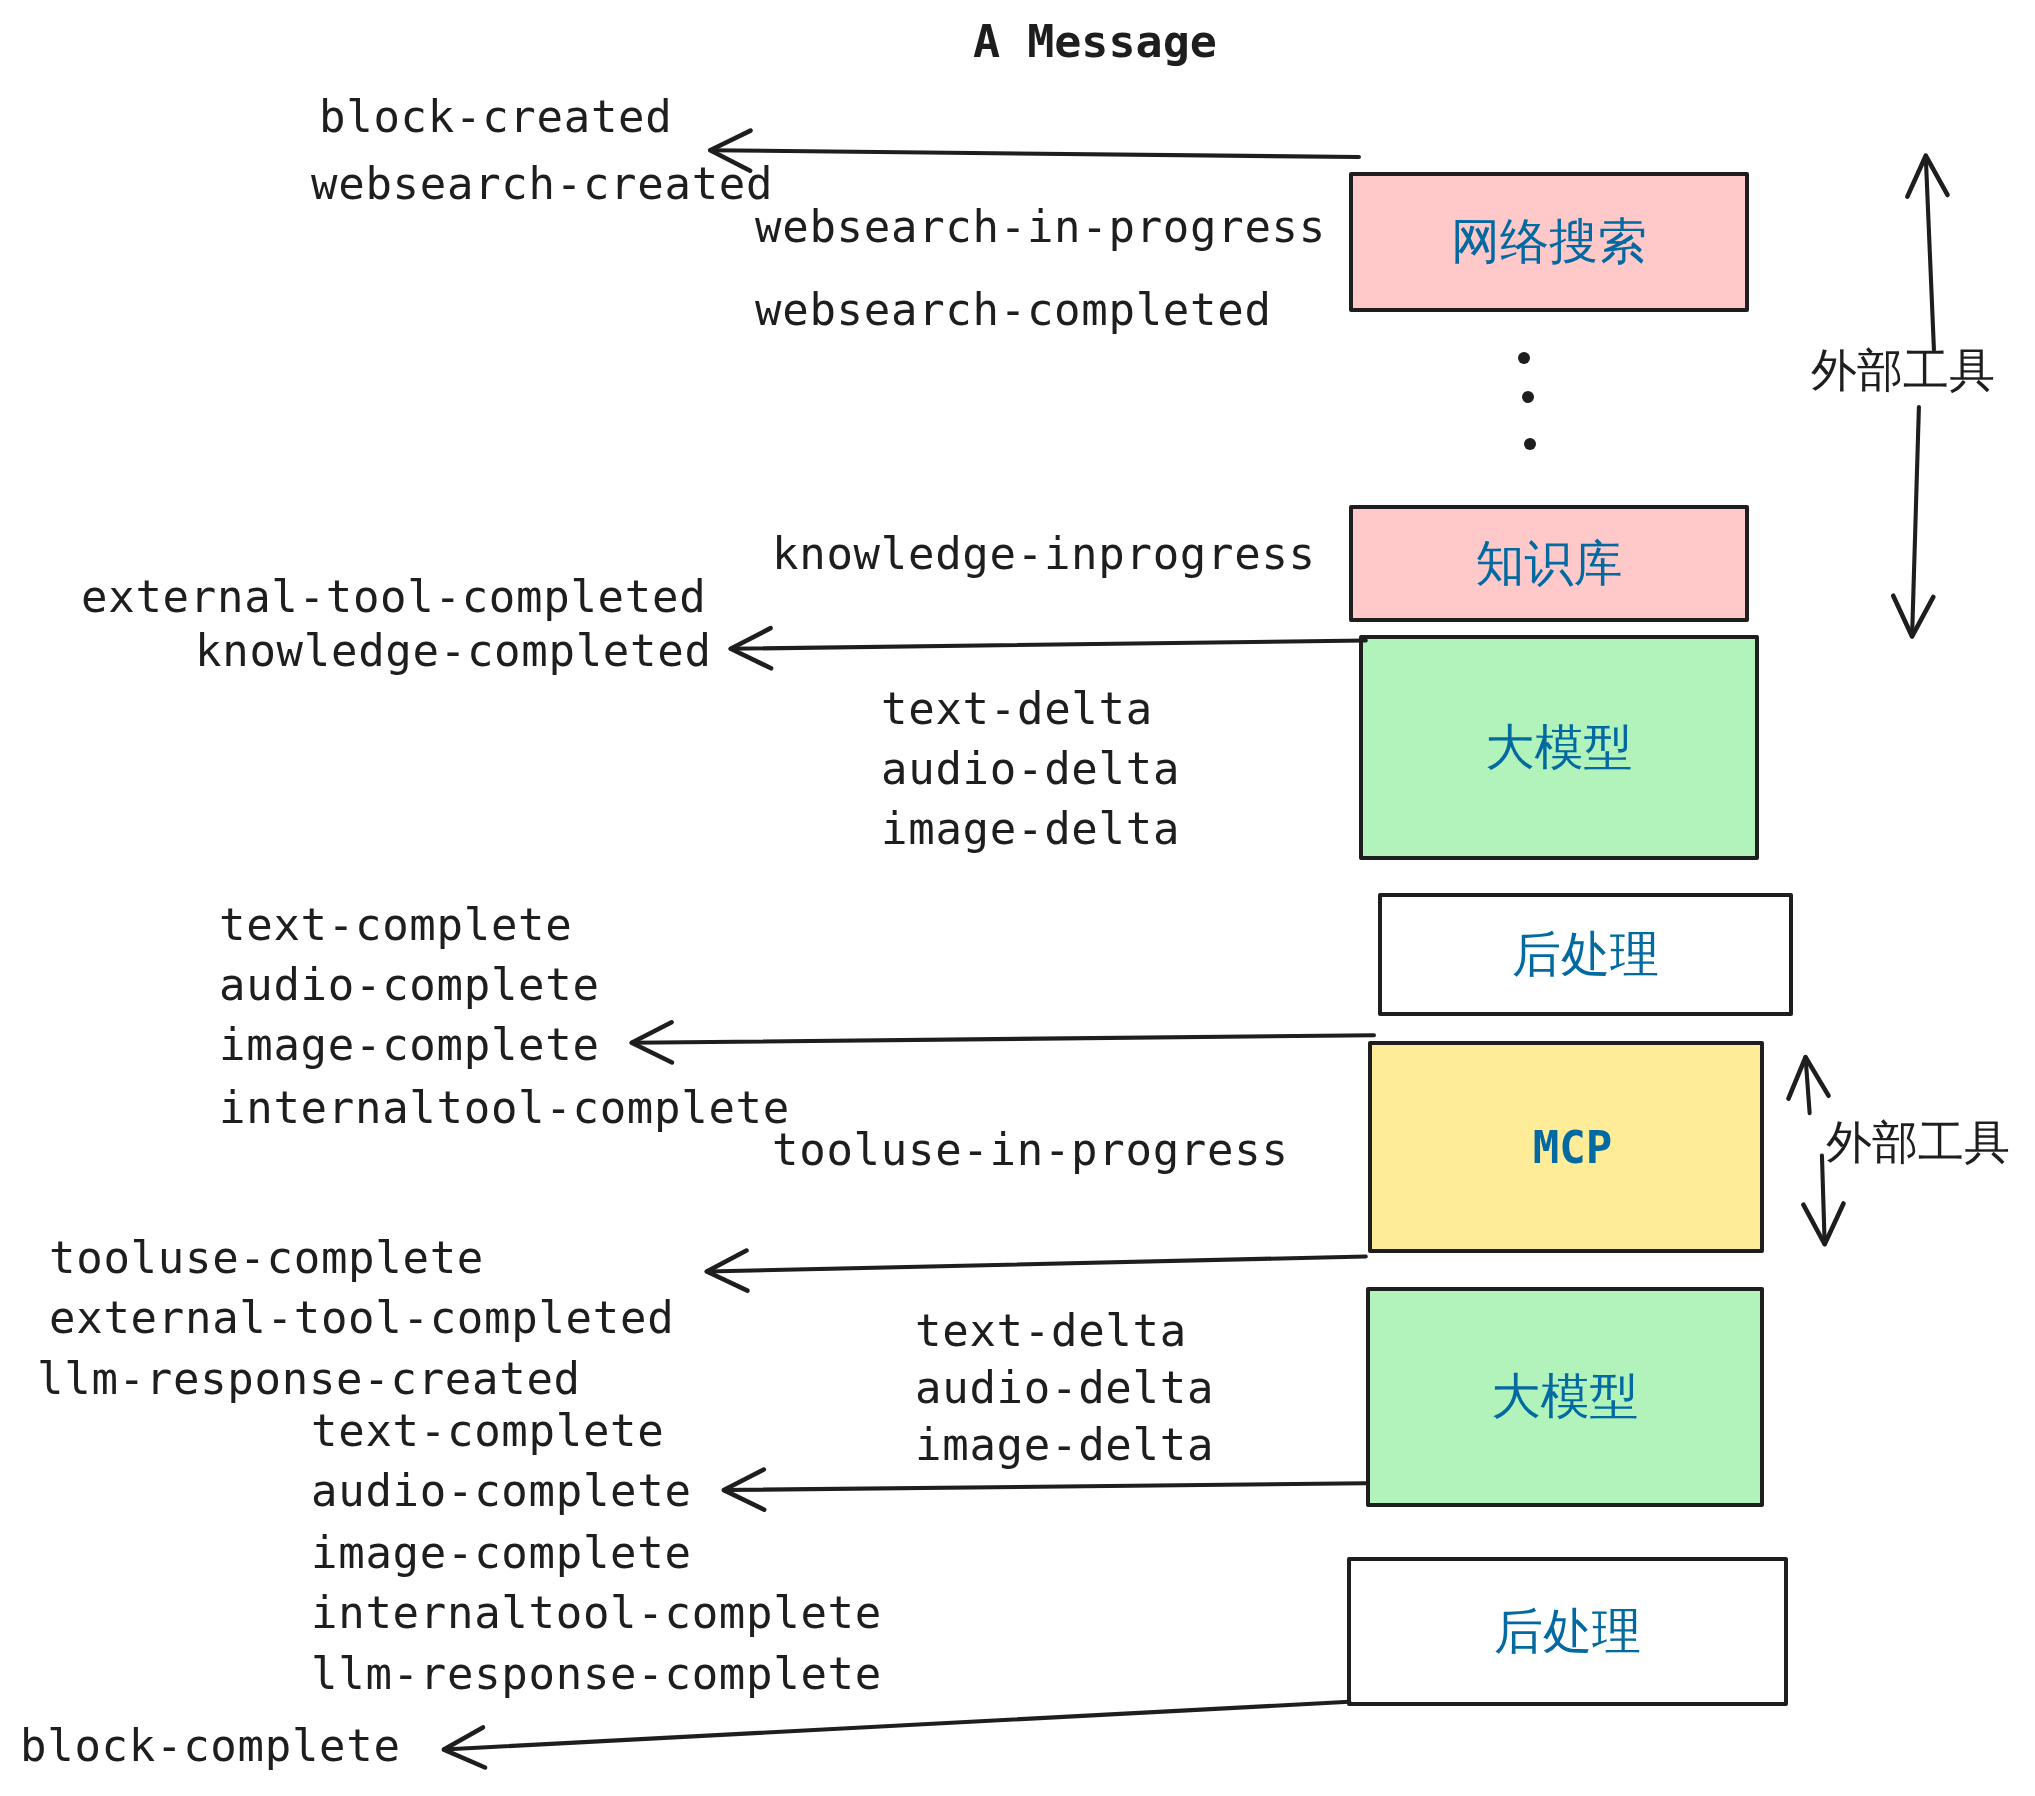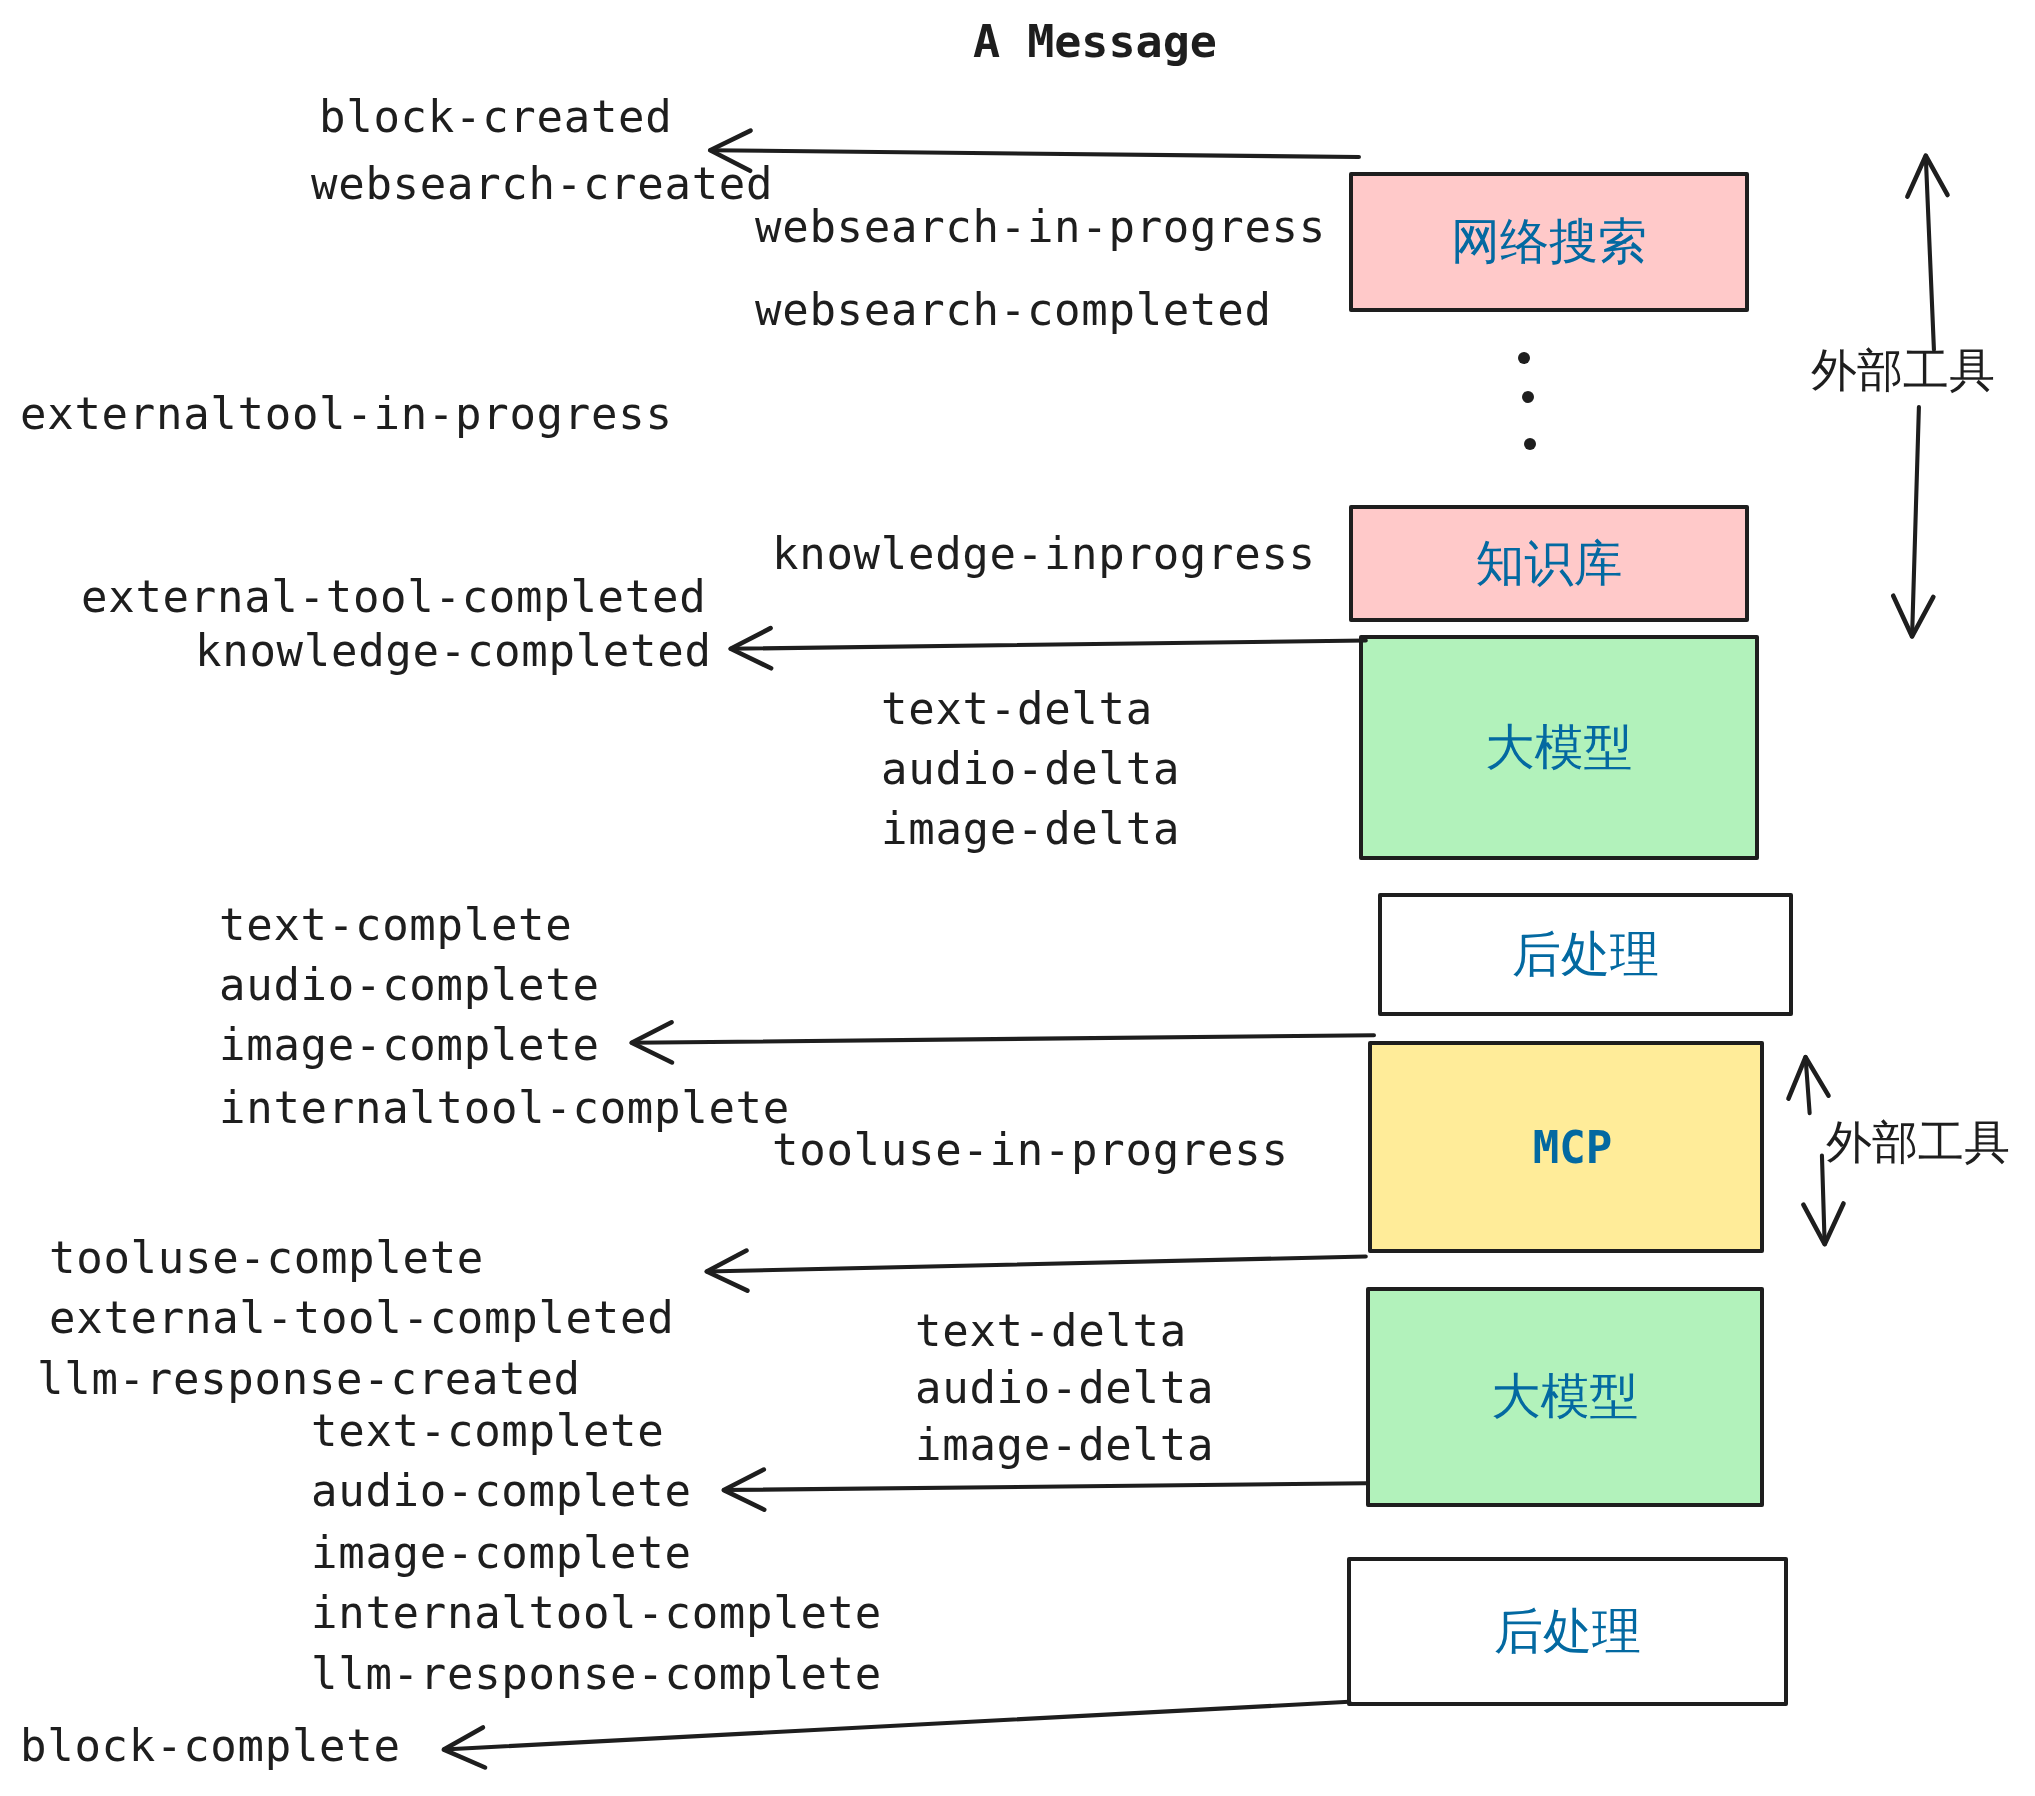--- a/index.html
+++ b/index.html
@@ -74,21 +74,20 @@
 <body>
 
 <div id="canvas">
 
   <div class="title" style="left:973px; top:15px;">A Message</div>
 
   <div class="ev" style="left:311px;  top:94px;margin-left:8px;">block-created</div>
   <div class="ev" style="left:311px;  top:161px;">websearch-created</div>
   <div class="ev" style="left:755px; top:204px;">websearch-in-progress</div>
   <div class="ev" style="left:755px; top:287px;">websearch-completed</div>
-  <div class="ev" style="left:20px;   top:391px;">externaltool-in-progress</div>
   <div class="ev" style="left:772px; top:531px;">knowledge-inprogress</div>
   <div class="ev" style="left:81px;  top:574px;">external-tool-completed</div>
   <div class="ev" style="left:195px;  top:628px;">knowledge-completed</div>
 
   <div class="ev" style="left:881px; top:686px;">text-delta</div>
   <div class="ev" style="left:881px; top:746px;">audio-delta</div>
   <div class="ev" style="left:881px; top:806px;">image-delta</div>
 
   <div class="ev" style="left:219px;  top:902px;">text-complete</div>
   <div class="ev" style="left:219px;  top:962px;">audio-complete</div>

